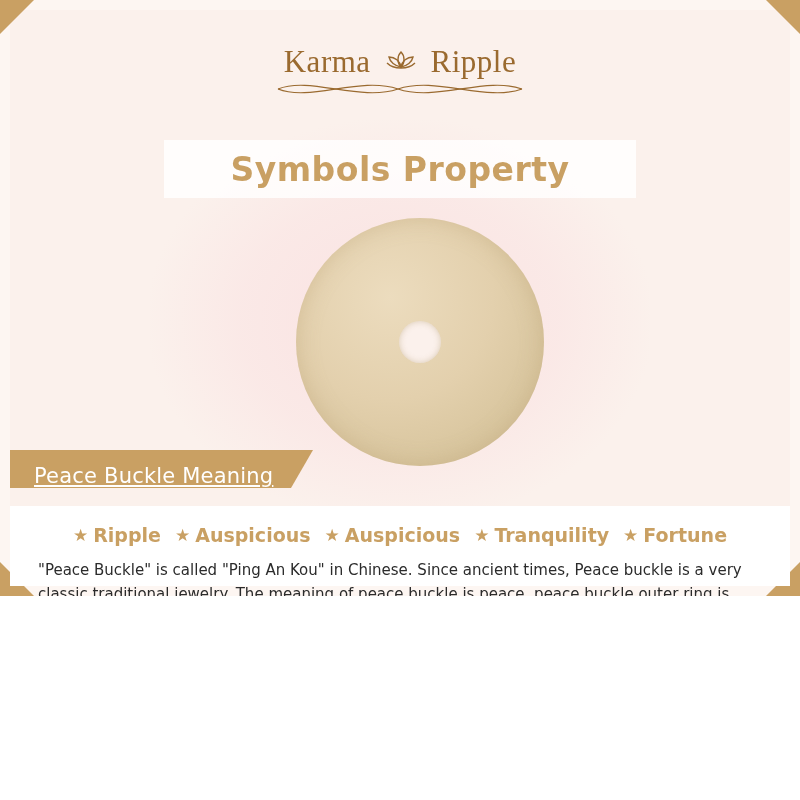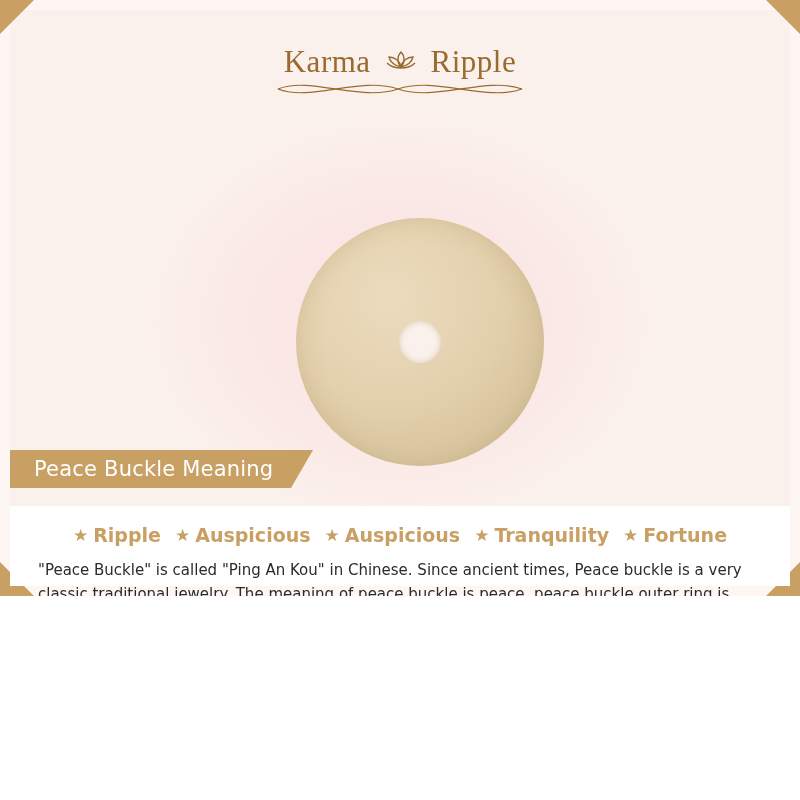--- a/index.html
+++ b/index.html
@@ -153,25 +153,26 @@
     top: 450px;
     left: 10px;
     height: 38px;
     display: flex;
     align-items: stretch;
   }
   .banner-body {
     background: #c9a063;
     color: #ffffff;
     display: flex;
-    align-items: center;
+    align-items: flex-end;
     padding: 0 18px 0 24px;
     font-size: 21px;
     font-family: "DejaVu Sans", sans-serif;
     letter-spacing: 0.2px;
+    text-decoration: underline;
   }
   .banner-tail {
     width: 0;
     height: 0;
     border-top: 38px solid #c9a063;
     border-right: 22px solid transparent;
   }
   
   .panel {
     position: absolute;
@@ -244,20 +245,23 @@
   </div>
   <div class="logo-swirl">
     <svg width="260" height="22" viewBox="0 0 260 22" xmlns="http://www.w3.org/2000/svg">
       <g fill="none" stroke="#9a6a2f" stroke-width="1.2">
         <path d="M8 11 C40 -2 90 24 128 11 C166 -2 216 24 252 11"></path>
         <path d="M8 11 C40 24 90 -2 128 11 C166 24 216 -2 252 11"></path>
       </g>
     </svg>
   </div>
 
+  <div class="title-band">
+    <span class="title-text">Symbols Property</span>
+  </div>
 
   <div class="disc-wrap">
     <div class="disc">
       <div class="disc-hole"></div>
     </div>
   </div>
 
   <div class="banner">
     <div class="banner-body">
       <span>Peace Buckle Meaning</span>

